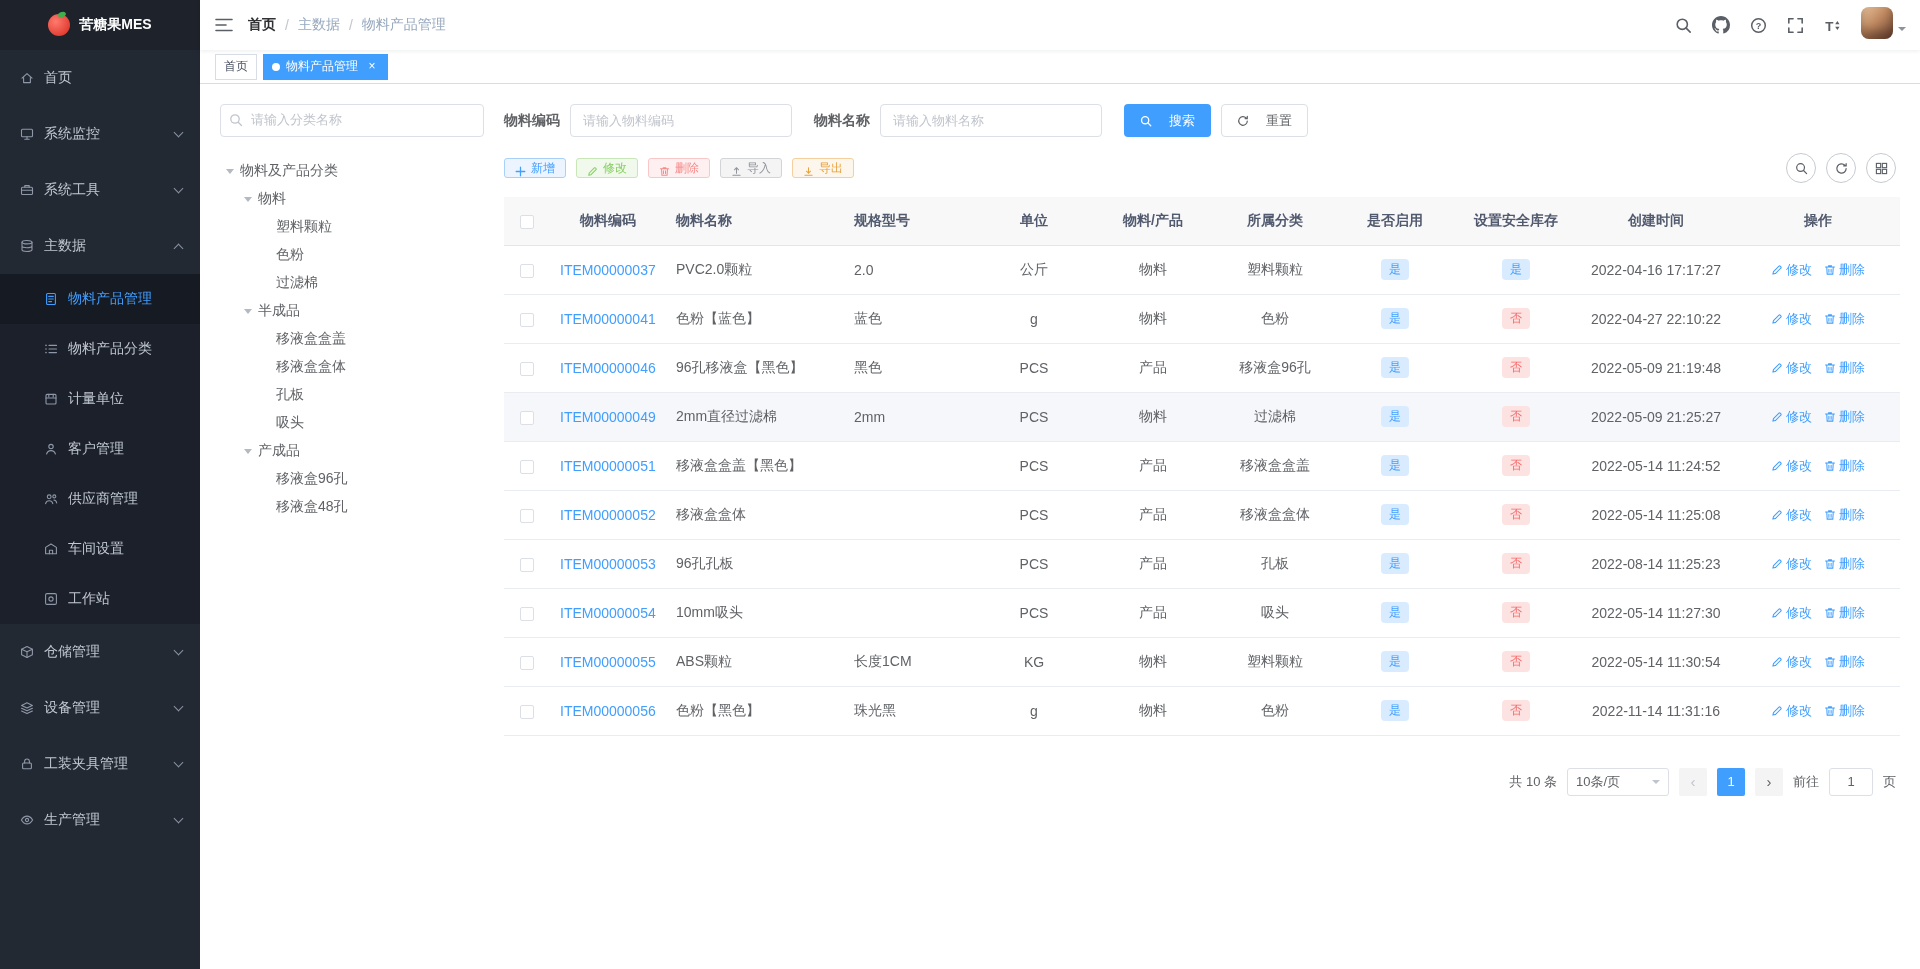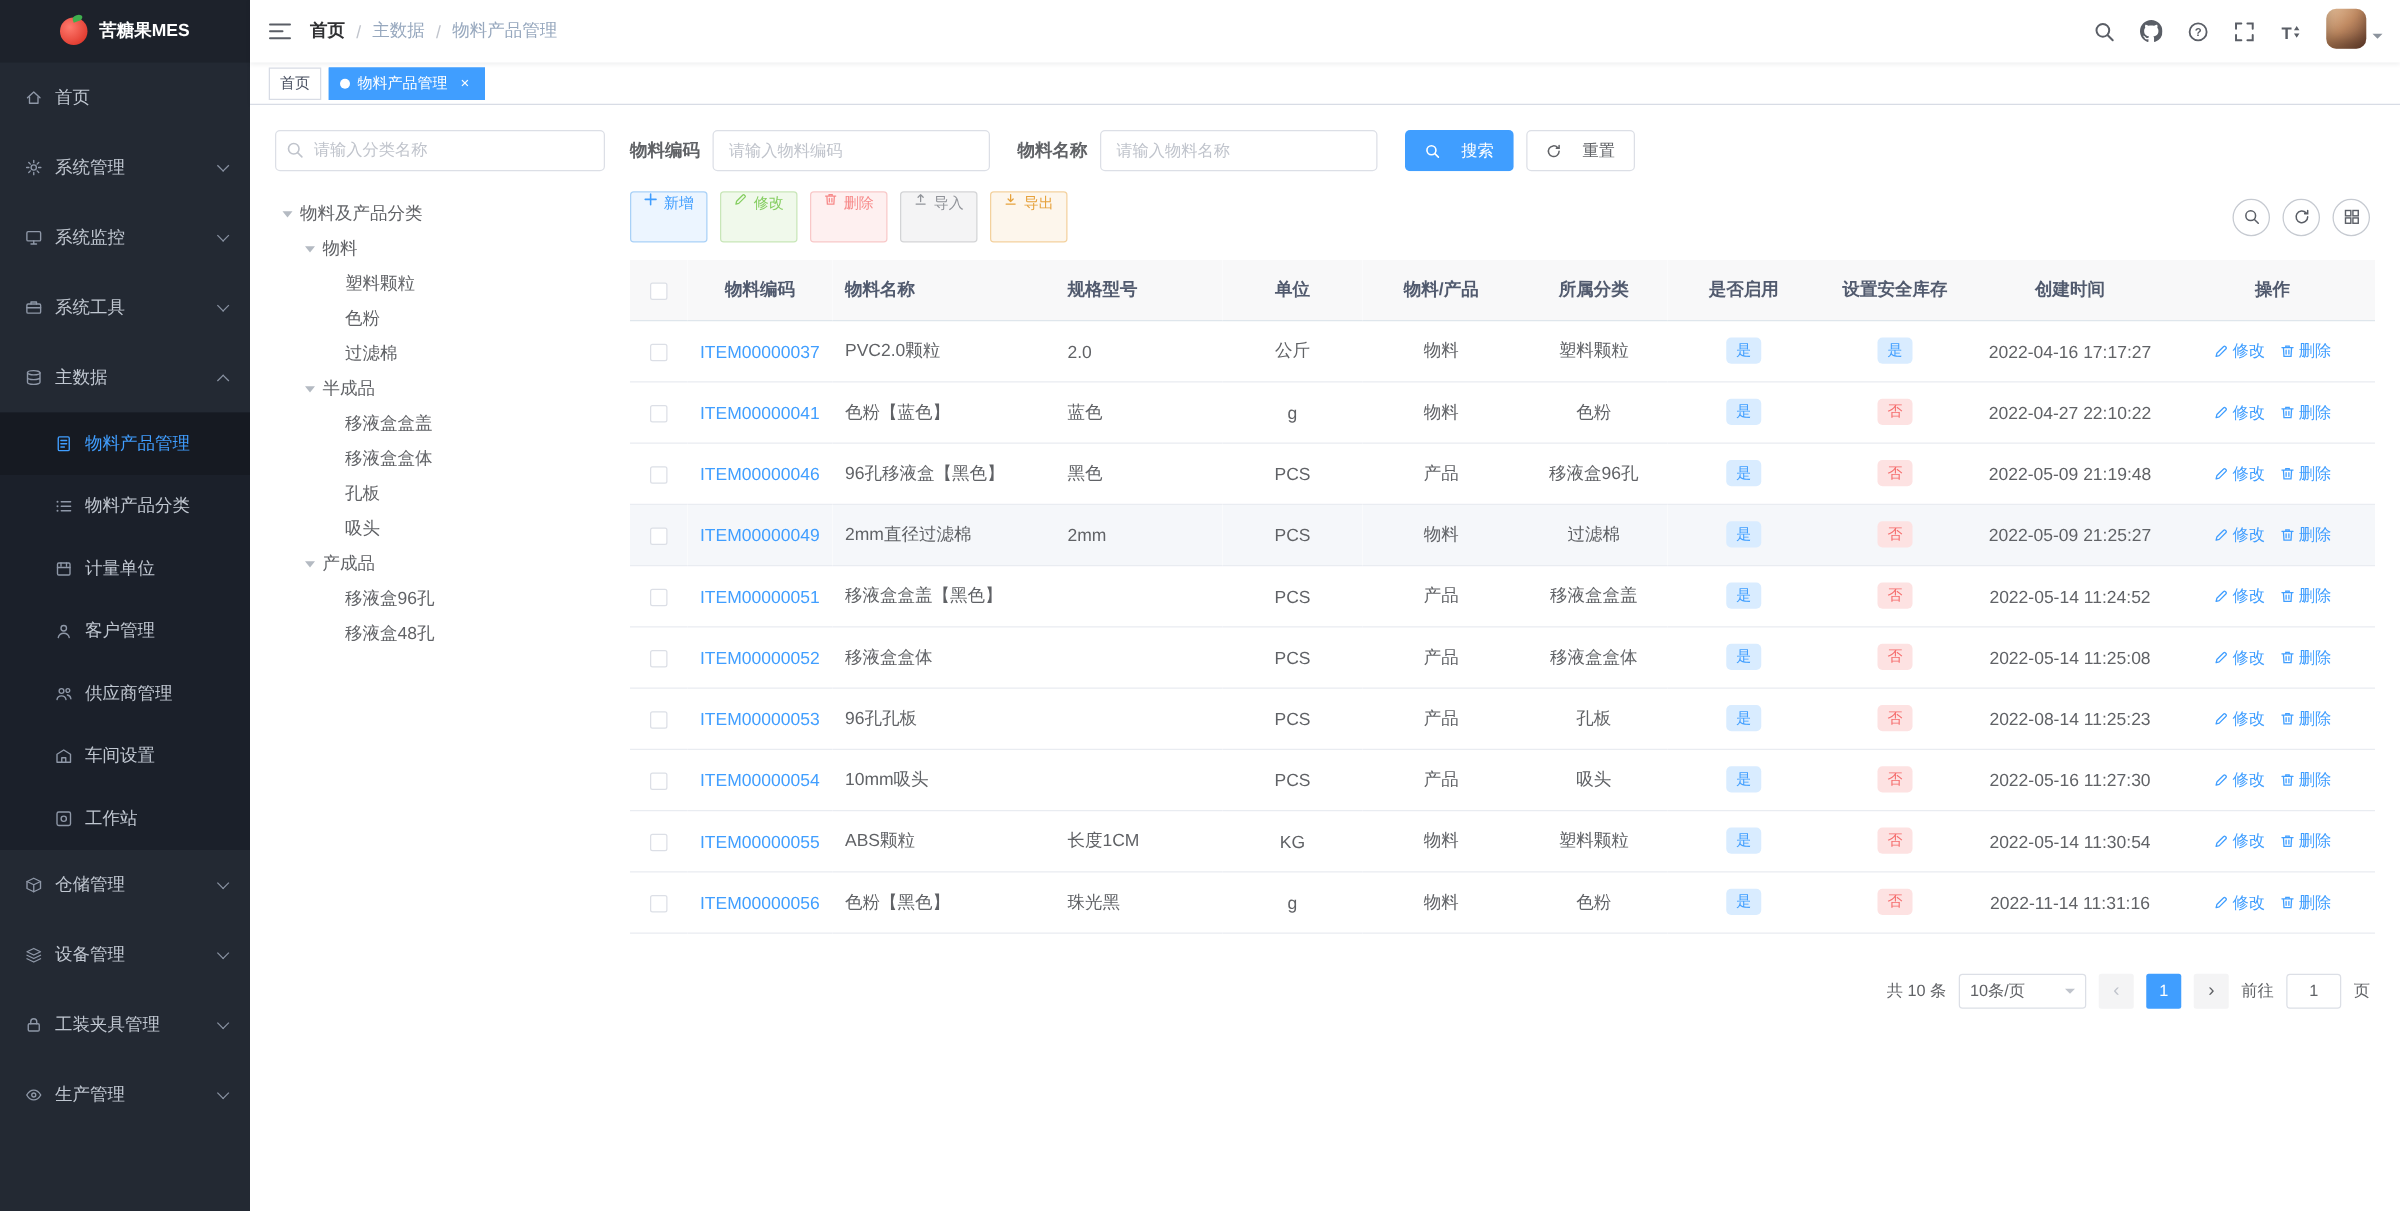--- a/index.html
+++ b/index.html
@@ -67,21 +67,21 @@
   .filter-bar { display: flex; align-items: center; margin-bottom: 16px; }
   .filter-label { font-weight: bold; color: #606266; font-size: 14px; margin-right: 10px; }
   .filter-label.second { margin-left: 22px; }
   .filter-input { width: 222px; height: 33px; border: 1px solid #dcdfe6; border-radius: 4px; padding: 0 12px; font-size: 13px; color: #606266; outline: none; font-family: inherit; }
   .filter-input::placeholder { color: #c0c4cc; }
   .btn { display: inline-flex; align-items: center; gap: 17px; height: 33px; padding: 0 15px; border-radius: 4px; font-size: 13px; cursor: pointer; border: 1px solid transparent; font-family: inherit; }
   .btn-primary { background: #409eff; color: #fff; margin-left: 22px; }
   .btn-default { background: #fff; border-color: #dcdfe6; color: #606266; margin-left: 10px; }
 
   .toolbar { display: flex; align-items: center; margin-bottom: 14px; }
-  .btn-mini { height: 41px; padding: 0 10px; border-radius: 3px; font-size: 12px; display: inline-flex; align-items: flex-start; gap: 5px; margin-right: 10px; border: 1px solid; cursor: pointer; font-family: Liberation Sans, sans-serif; }
+  .btn-mini { height: 20px; padding: 0 10px; border-radius: 3px; font-size: 12px; display: inline-flex; align-items: flex-end; gap: 5px; margin-right: 10px; border: 1px solid; cursor: pointer; font-family: Liberation Sans, sans-serif; }
   .btn-add    { background: #ecf5ff; border-color: #a9d1f7; color: #409eff; }
   .btn-edit   { background: #f0f9eb; border-color: #c8e6b8; color: #85ce61; }
   .btn-del    { background: #fef0f0; border-color: #f8c8c8; color: #f78989; }
   .btn-import { background: #f4f4f5; border-color: #d3d4d6; color: #909399; }
   .btn-export { background: #fdf6ec; border-color: #f3d19e; color: #e6a23c; }
   .toolbar-right { margin-left: auto; display: flex; gap: 10px; }
   .circle-btn { width: 30px; height: 30px; border-radius: 50%; border: 1px solid #c6cad1; background: #fff; display: flex; align-items: center; justify-content: center; color: #5a5e66; cursor: pointer; }
 
   table { width: 100%; border-collapse: collapse; table-layout: fixed; }
   thead th { background: #f8f8f9; color: #515a6e; font-weight: bold; font-size: 14px; height: 48px; border-bottom: 1px solid #dfe6ec; text-align: center; padding: 0 8px; white-space: nowrap; overflow: hidden; }
@@ -115,28 +115,20 @@
       <span class="logo-badge"></span>
       <span class="logo-title">苦糖果MES</span>
     </div>
     <nav class="menu">
         <div class="menu-item">
           <svg class="icon" viewBox="0 0 14 14" width="14" height="14" fill="none" stroke="currentColor" stroke-width="1.1" stroke-linecap="round" stroke-linejoin="round">
             <path d="M2 7.2 7 2.6l5 4.6"></path>
             <path d="M3.6 6.6v5h6.8v-5"></path>
           </svg>
           <span class="menu-label">首页</span>
-        </div>
-        <div class="menu-item">
-          <svg class="icon" viewBox="0 0 14 14" width="14" height="14" fill="none" stroke="currentColor" stroke-width="1.1" stroke-linecap="round" stroke-linejoin="round">
-            <circle cx="7" cy="7" r="2.1"></circle>
-            <path d="M7 1.3v1.8M7 10.9v1.8M1.3 7h1.8M10.9 7h1.8M3 3l1.3 1.3M9.7 9.7 11 11M3 11l1.3-1.3M9.7 4.3 11 3"></path>
-          </svg>
-          <span class="menu-label">系统管理</span>
-          <span class="arrow"></span>
         </div>
         <div class="menu-item">
           <svg class="icon" viewBox="0 0 14 14" width="14" height="14" fill="none" stroke="currentColor" stroke-width="1.1" stroke-linecap="round" stroke-linejoin="round">
             <rect x="1.5" y="2.3" width="11" height="7.4" rx="1"></rect>
             <path d="M4.8 12.2h4.4M7 9.7v2.5"></path>
           </svg>
           <span class="menu-label">系统监控</span>
           <span class="arrow"></span>
         </div>
         <div class="menu-item">
@@ -600,21 +592,21 @@
               <tr>
                 <td><span class="checkbox"></span></td>
                 <td class="left"><span class="code-link">ITEM00000054</span></td>
                 <td class="left">10mm吸头</td>
                 <td class="left"></td>
                 <td>PCS</td>
                 <td>产品</td>
                 <td>吸头</td>
                 <td><span class="tag-pill pill-yes">是</span></td>
                 <td><span class="tag-pill pill-no">否</span></td>
-                <td>2022-05-16 11:27:30</td>
+                <td>2022-05-14 11:27:30</td>
                 <td><span class="op-link"><svg class="icon" viewBox="0 0 14 14" width="12" height="12" fill="none" stroke="currentColor" stroke-width="1.2" stroke-linejoin="round">
                       <path d="M2.2 11.8l.7-2.9 6.4-6.4a1 1 0 0 1 1.4 0l.8.8a1 1 0 0 1 0 1.4L5.1 11.1l-2.9.7z"></path>
                     </svg>修改</span><span class="op-link"><svg class="icon" viewBox="0 0 14 14" width="12" height="12" fill="none" stroke="currentColor" stroke-width="1.2" stroke-linecap="round">
                       <path d="M1.8 3.6h10.4M5.4 3.6V2.2h3.2v1.4M3.2 3.6l.5 8.2h6.6l.5-8.2M5.7 6v3.6M8.3 6v3.6"></path>
                     </svg>删除</span></td>
               </tr>
               <tr>
                 <td><span class="checkbox"></span></td>
                 <td class="left"><span class="code-link">ITEM00000055</span></td>
                 <td class="left">ABS颗粒</td>

